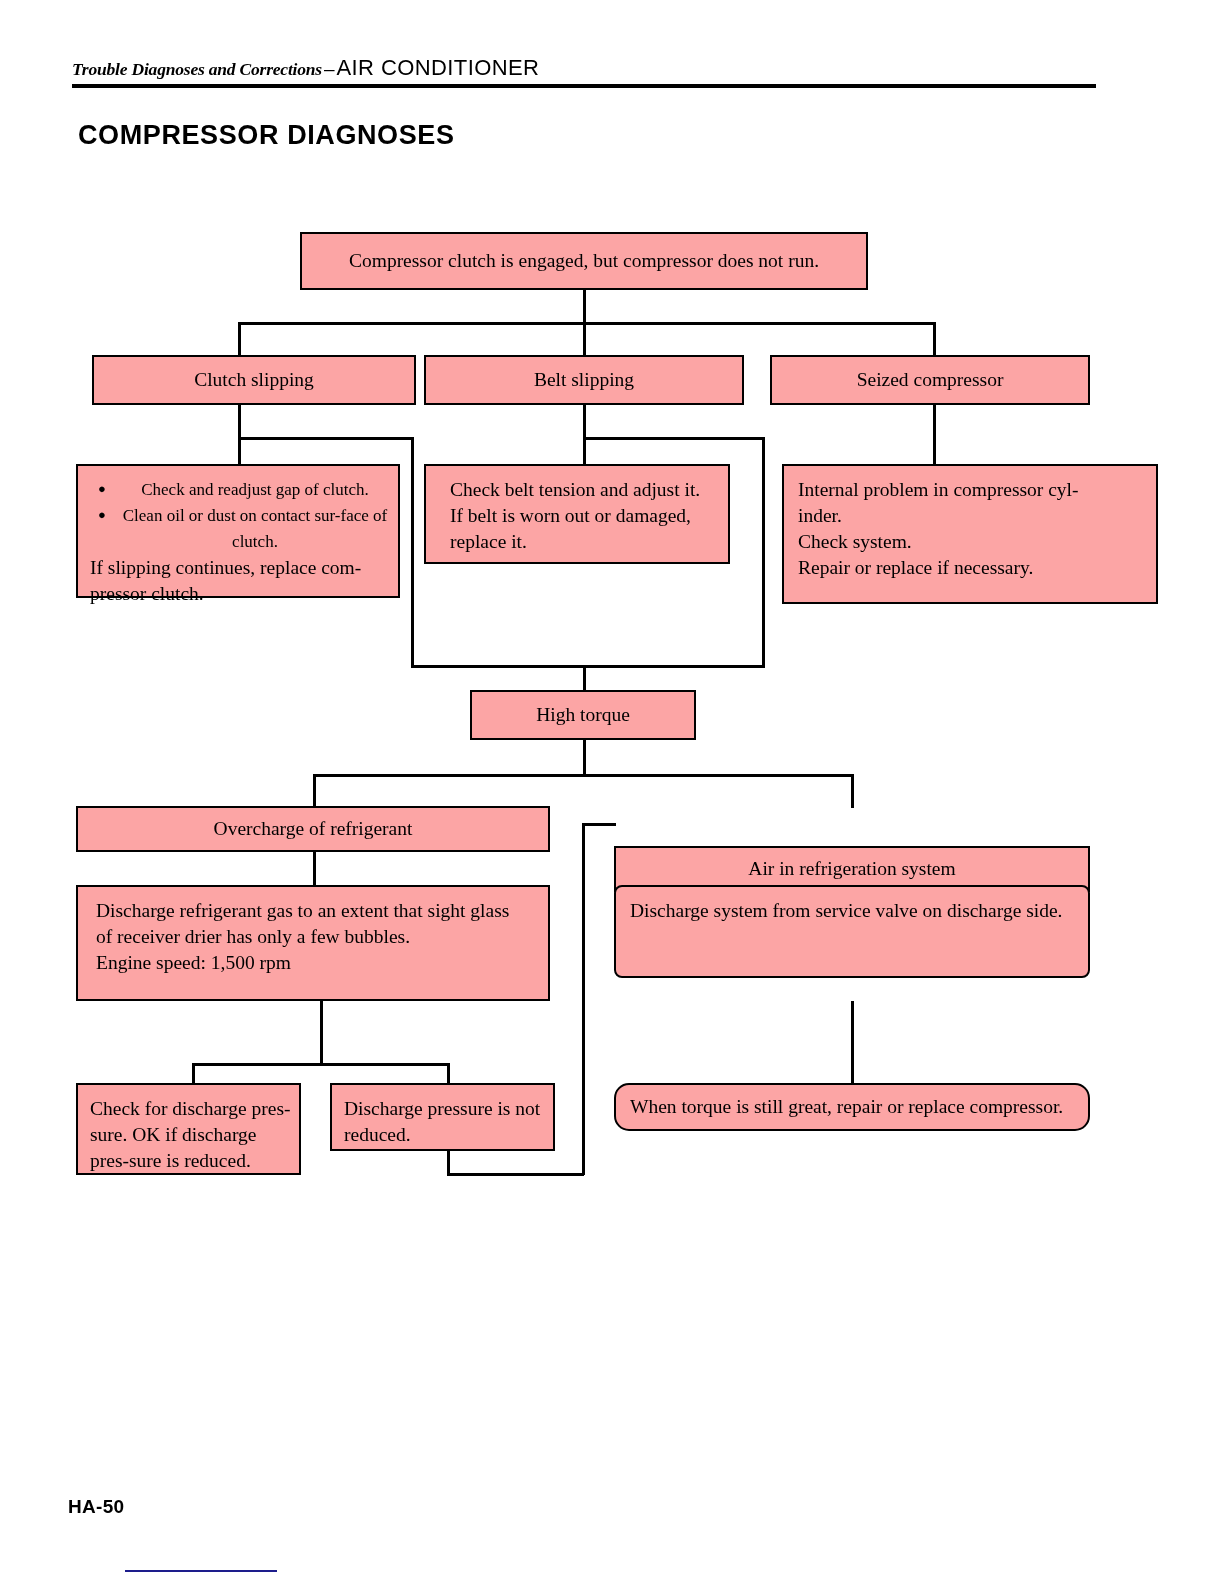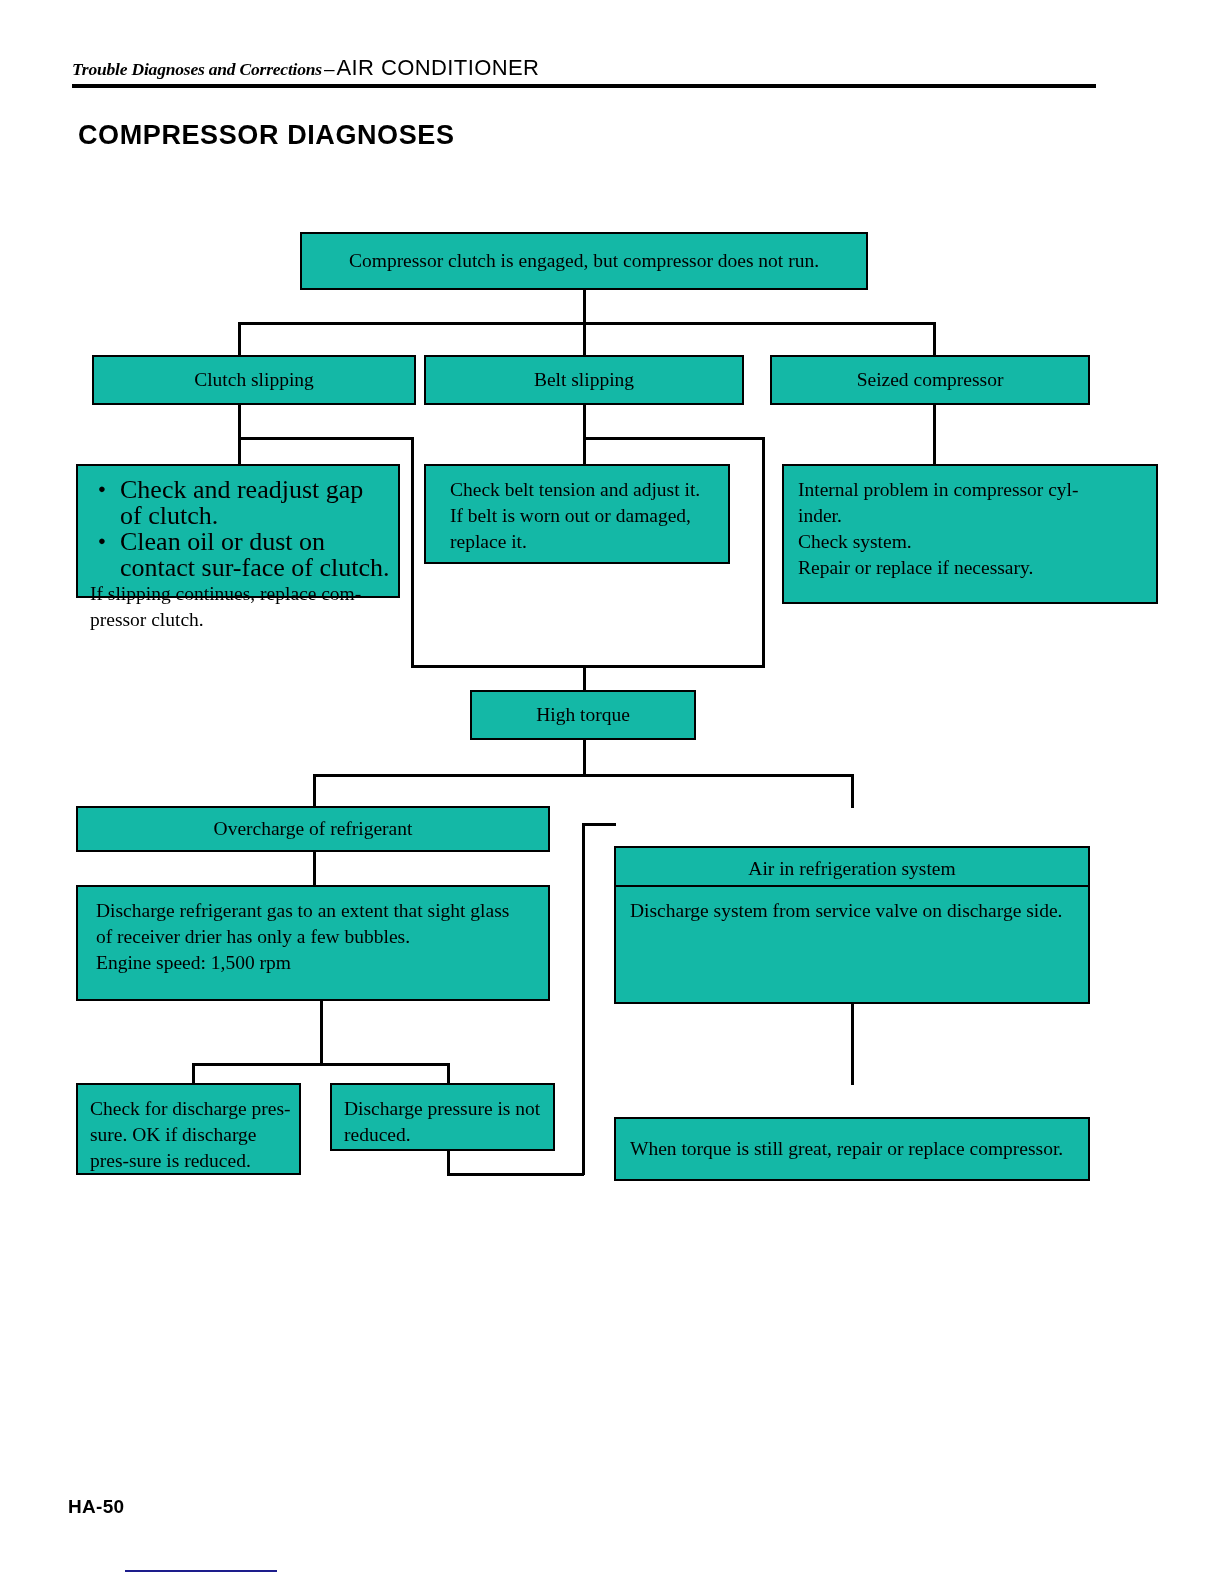--- a/index.html
+++ b/index.html
@@ -81,21 +81,21 @@
     width: 152px;
     height: 2px;
     background: #1d1d8c;
   }
 
   
   .box {
     position: absolute;
     box-sizing: border-box;
     border: 2.5px solid #000000;
-    background: #14b8a6;
+    background: #fca5a5;
     z-index: 3;
   }
   .box .txt {
     position: absolute;
     left: 0;
     right: 0;
     font-size: 19.5px;
     line-height: 26px;
   }
   .box.center .txt {
@@ -111,22 +111,23 @@
   }
 
   .bullets {
     list-style: none;
     margin: 0;
     padding: 0;
   }
   .bullets li {
     position: relative;
     padding-left: 30px;
-    font-size: 26px;
+    font-size: 17px;
     line-height: 26px;
+    text-align: center;
   }
   .bullets li::before {
     content: "\25CF";
     position: absolute;
     left: 8px;
     top: -1px;
     font-size: 13px;
   }
   .plain-line {
     font-size: 19.5px;
@@ -233,42 +234,42 @@
   <div class="ln v" style="left:851px; top:852px; height:35px;"></div>
 
   <div class="box left" style="left:76px; top:885px; width:474px; height:116px;">
     <div class="txt" style="left:18px; right:8px;">
       <div class="plain-line">Discharge refrigerant gas to an extent that sight glass</div>
       <div class="plain-line">of receiver drier has only a few bubbles.</div>
       <div class="plain-line">Engine speed:  1,500 rpm</div>
     </div>
   </div>
 
-  <div class="box left" style="left:614px; top:885px; width:476px; height:119px;">
+  <div class="box left" style="left:614px; top:885px; width:476px; height:93px;border-radius:8px;">
     <div class="txt" style="left:14px; right:8px;">
       <div class="plain-line">Discharge system from service valve on discharge side.</div>
     </div>
   </div>
 
   <div class="ln v" style="left:320px; top:1001px; height:64px;"></div>
   <div class="ln h" style="left:192px; top:1063px; width:258px;"></div>
   <div class="ln v" style="left:192px; top:1063px; height:22px;"></div>
   <div class="ln v" style="left:447px; top:1063px; height:22px;"></div>
 
   <div class="ln v" style="left:851px; top:1001px; height:84px;"></div>
 
   <div class="box left" style="left:76px; top:1083px; width:225px; height:92px;">
     <div class="txt" style="left:12px; right:8px;">Check for discharge pres-sure.  OK if discharge pres-sure is reduced.</div>
   </div>
 
   <div class="box left" style="left:330px; top:1083px; width:225px; height:68px;">
     <div class="txt" style="left:12px; right:8px;">Discharge pressure is not reduced.</div>
   </div>
 
-  <div class="box left" style="left:614px; top:1117px; width:476px; height:64px;">
+  <div class="box left" style="left:614px; top:1083px; width:476px; height:48px;border-radius:15px;">
     <div class="txt" style="left:14px; right:8px; top:50%; transform:translateY(-50%);">When torque is still great, repair or replace compressor.</div>
   </div>
 
   <div class="ln v" style="left:447px; top:1151px; height:24px;"></div>
   <div class="ln h" style="left:447px; top:1173px; width:137px;"></div>
   <div class="ln v" style="left:582px; top:823px; height:352px;"></div>
   <div class="ln h" style="left:582px; top:823px; width:34px;"></div>
 
   <div id="footer-page">HA-50</div>
   <div id="footer-rule"></div>

